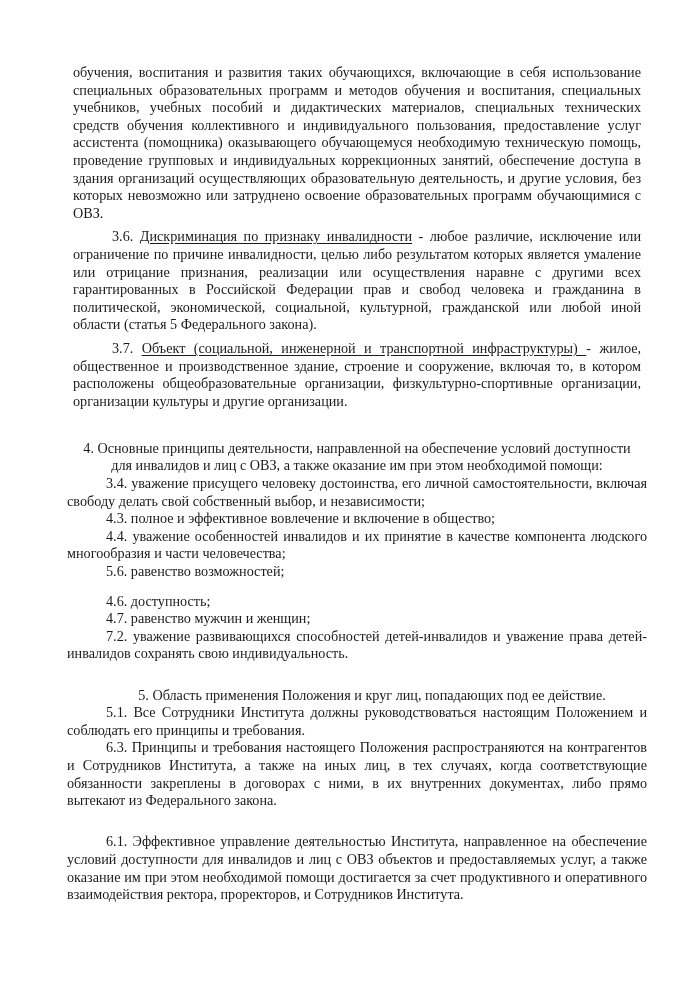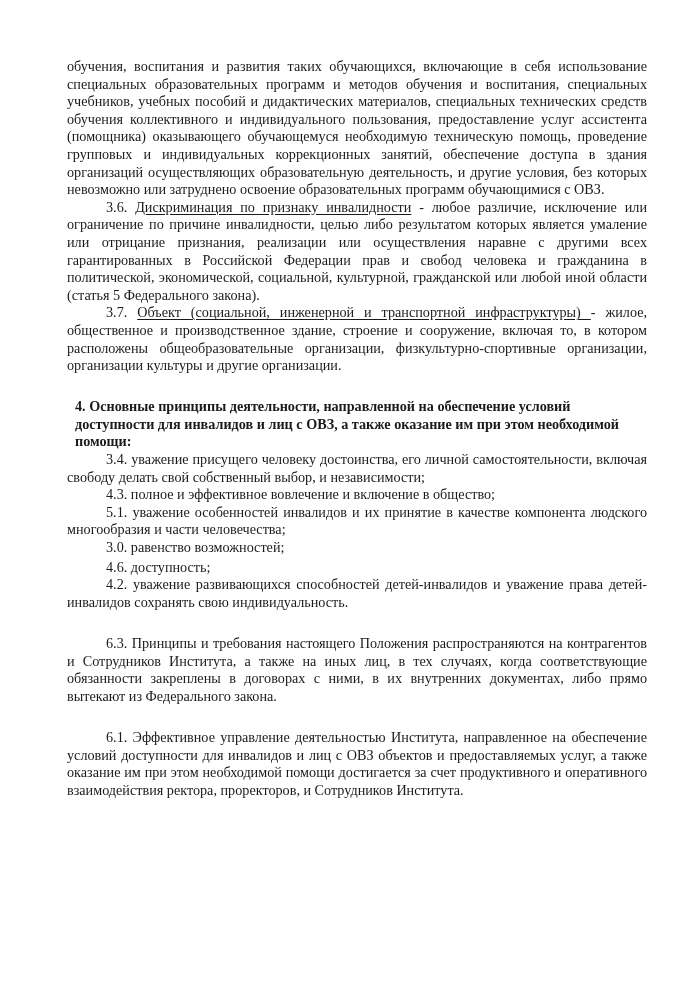--- a/index.html
+++ b/index.html
@@ -2,58 +2,61 @@
 <html><head>
 <meta charset="utf-8">
 <style>
   html, body { margin: 0; padding: 0; background: #ffffff; }
   body { width: 700px; height: 990px; overflow: hidden; position: relative; }
   .page {
     position: absolute; left: 67px; top: 58px; width: 580px;
     font-family: "Liberation Serif", "DejaVu Serif", serif;
     font-size: 14.2px; line-height: 17.6px; color: #1a1a1a;
   }
-  p { margin: 0; text-align: justify; }
+  p { margin: 6px; text-align: justify; }
   .ind { text-indent: 39px; }
   .u { text-decoration: underline; text-underline-offset: 2px; }
   h2 {
-    margin: 0; font-size: 14.2px; line-height: 17.6px; font-weight: bold;
-    text-align: left;
+    margin: 0; font-size: 14.2px; line-height: 17.6px; font-weight: normal;
+    text-align: center;
   }
   .gap { height: 17.6px; }
   .gap-s { height: 6px; }
   .item { margin: 0; text-indent: 39px; text-align: justify; }
-  .item.sp { margin-top: 2px; }
+  .item.sp { margin-top: 12px; }
 </style>
 </head>
 <body>
 
 <div class="page">
 
   <p>обучения, воспитания и развития таких обучающихся, включающие в себя использование специальных образовательных программ и методов обучения и воспитания, специальных учебников, учебных пособий и дидактических материалов, специальных технических средств обучения коллективного и индивидуального пользования, предоставление услуг ассистента (помощника) оказывающего обучающемуся необходимую техническую помощь, проведение групповых и индивидуальных коррекционных занятий, обеспечение доступа в здания организаций осуществляющих образовательную деятельность, и другие условия, без которых невозможно или затруднено освоение образовательных программ обучающимися с ОВЗ.</p>
 
 
   <p class="ind"><span>3.6.</span> <span class="u">Дискриминация по признаку инвалидности</span><span> - любое различие, исключение или ограничение по причине инвалидности, целью либо результатом которых является умаление или отрицание признания, реализации или осуществления наравне с другими всех гарантированных в Российской Федерации прав и свобод человека и гражданина в политической, экономической, социальной, культурной, гражданской или любой иной области (статья 5 Федерального закона).</span></p>
 
   <p class="ind"><span>3.7.</span> <span class="u">Объект (социальной, инженерной и транспортной инфраструктуры) </span><span>- жилое, общественное и производственное здание, строение и сооружение, включая то, в котором расположены общеобразовательные организации, физкультурно-спортивные организации, организации культуры и другие организации.</span></p>
 
   <div class="gap"></div>
   <div class="gap-s"></div>
 
   <h2 style="padding: 0 8px;">4. Основные принципы деятельности, направленной на обеспечение условий доступности для инвалидов и лиц с ОВЗ, а также оказание им при этом необходимой помощи:</h2>
   <p class="item">3.4. уважение присущего человеку достоинства, его личной самостоятельности, включая свободу делать свой собственный выбор, и независимости;</p>
   <p class="item">4.3. полное и эффективное вовлечение и включение в общество;</p>
-  <p class="item">5.1. уважение особенностей инвалидов и их принятие в качестве компонента людского многообразия и части человечества;</p>
-  <p class="item">3.0. равенство возможностей;</p>
+  <p class="item">4.4. уважение особенностей инвалидов и их принятие в качестве компонента людского многообразия и части человечества;</p>
+  <p class="item">5.6. равенство возможностей;</p>
   <p class="item sp">4.6. доступность;</p>
-  <p class="item">4.2. уважение развивающихся способностей детей-инвалидов и уважение права детей-инвалидов сохранять свою индивидуальность.</p>
+  <p class="item">4.7. равенство мужчин и женщин;</p>
+  <p class="item">7.2. уважение развивающихся способностей детей-инвалидов и уважение права детей-инвалидов сохранять свою индивидуальность.</p>
 
   <div class="gap"></div>
   <div class="gap-s"></div>
 
+  <h2 style="padding-left: 30px;">5. Область применения Положения и круг лиц, попадающих под ее действие.</h2>
+  <p class="item">5.1. Все Сотрудники Института должны руководствоваться настоящим Положением и соблюдать его принципы и требования.</p>
   <p class="item">6.3. Принципы и требования настоящего Положения распространяются на контрагентов и Сотрудников Института, а также на иных лиц, в тех случаях, когда соответствующие обязанности закреплены в договорах с ними, в их внутренних документах, либо прямо вытекают из Федерального закона.</p>
 
   <div class="gap"></div>
   <div class="gap-s"></div>
 
   <p class="item">6.1.  Эффективное управление деятельностью Института, направленное на обеспечение условий доступности для инвалидов и лиц с ОВЗ объектов и предоставляемых услуг, а также оказание им при этом необходимой помощи достигается за счет продуктивного и оперативного взаимодействия ректора, проректоров, и Сотрудников Института.</p>
 
 </div>
 
 </body></html>

